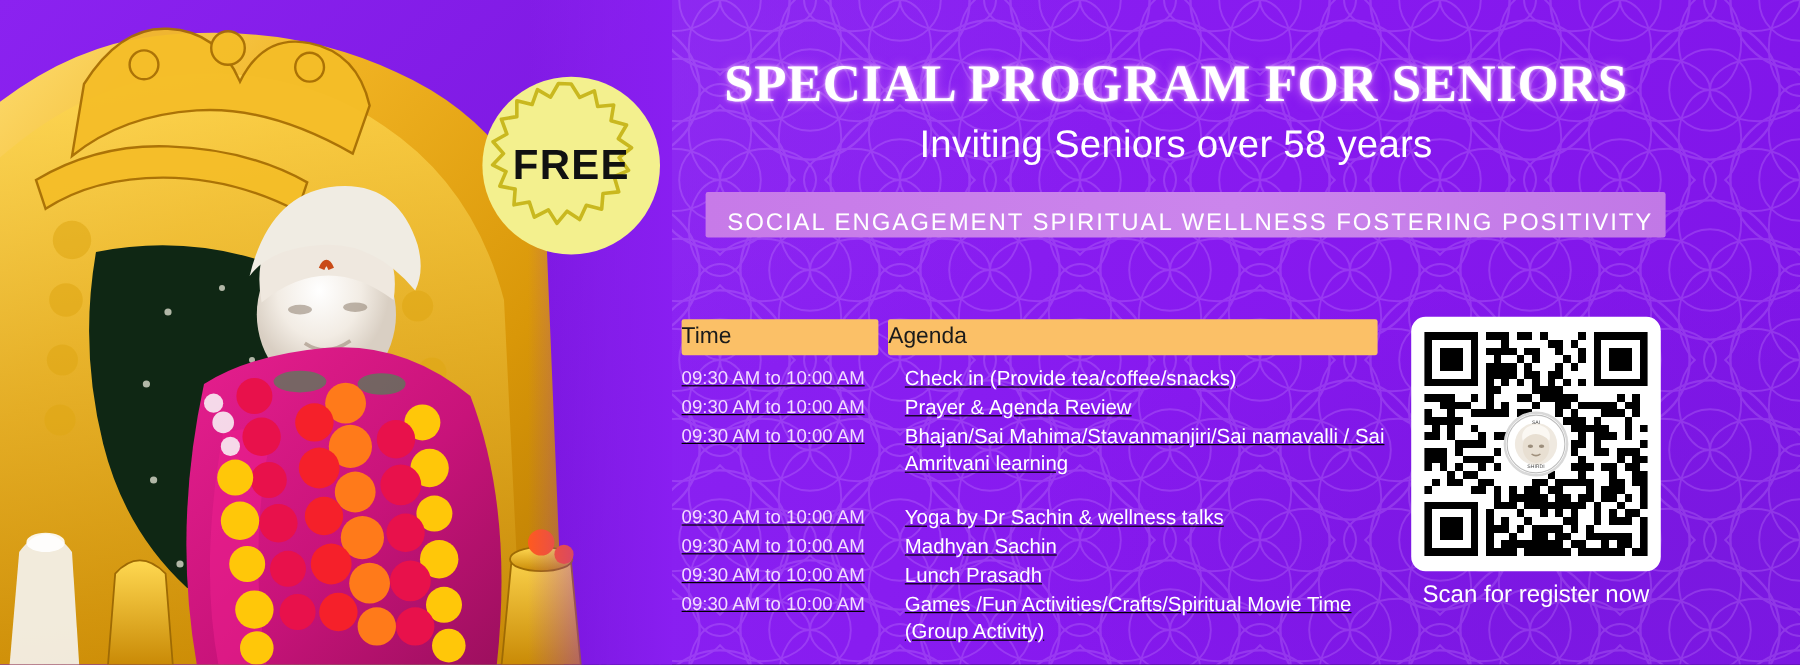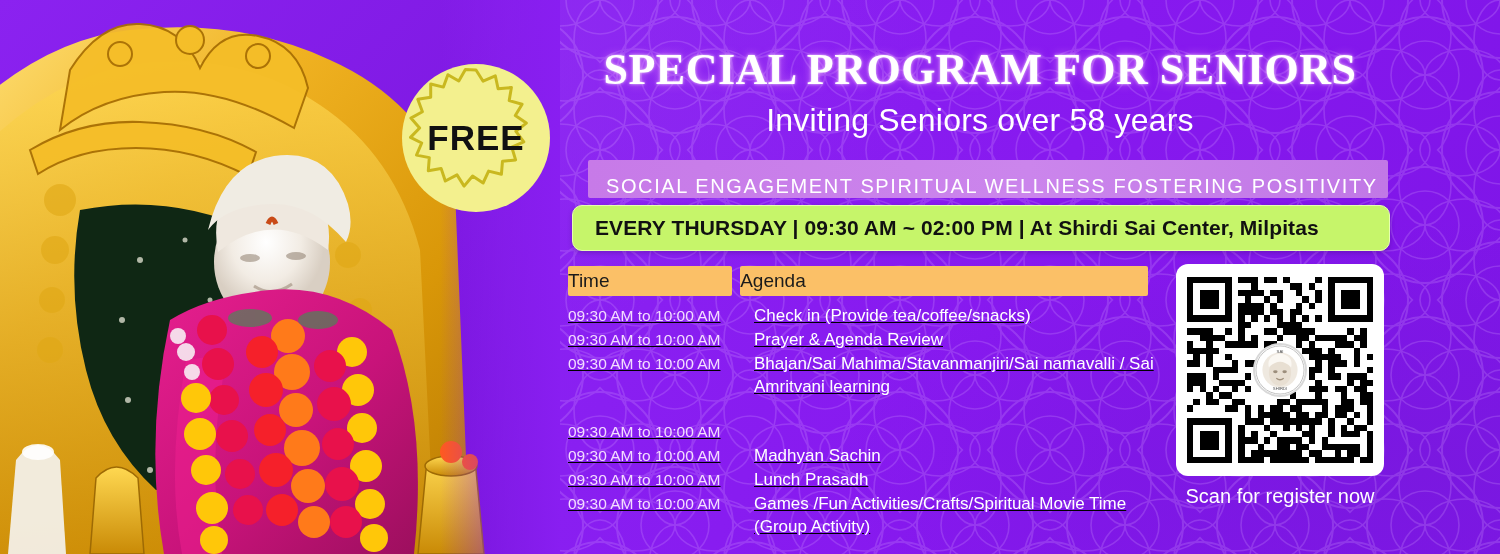--- a/index.html
+++ b/index.html
@@ -365,23 +365,20 @@
 
   <div class="content">
 
     <div class="title">SPECIAL PROGRAM FOR SENIORS</div>
     <div class="subtitle">Inviting Seniors over 58 years</div>
 
     <div class="tagline">
       <span>SOCIAL ENGAGEMENT SPIRITUAL WELLNESS FOSTERING POSITIVITY</span>
     </div>
 
-    <div class="whenbar">
-      <span>EVERY THURSDAY |  09:30 AM ~ 02:00 PM  |  At Shirdi Sai Center, Milpitas</span>
-    </div>
 
     <div class="tbl-head">
       <div class="th th-time">Time</div>
       <div class="th th-agenda">Agenda</div>
     </div>
 
     <div class="rows" id="agenda-rows">
         <div class="arow">
           <div class="cell-time">09:30 AM to 10:00 AM</div>
           <div class="cell-agenda">Check in (Provide tea/coffee/snacks)</div>
@@ -389,20 +386,21 @@
         <div class="arow">
           <div class="cell-time">09:30 AM to 10:00 AM</div>
           <div class="cell-agenda">Prayer &amp; Agenda Review</div>
         </div>
         <div class="arow gap">
           <div class="cell-time">09:30 AM to 10:00 AM</div>
           <div class="cell-agenda">Bhajan/Sai Mahima/Stavanmanjiri/Sai namavalli / Sai Amritvani learning</div>
         </div>
         <div class="arow">
           <div class="cell-time">09:30 AM to 10:00 AM</div>
+          <div class="cell-agenda">Yoga by Dr Sachin &amp; wellness talks</div>
         </div>
         <div class="arow">
           <div class="cell-time">09:30 AM to 10:00 AM</div>
           <div class="cell-agenda">Madhyan Sachin</div>
         </div>
         <div class="arow">
           <div class="cell-time">09:30 AM to 10:00 AM</div>
           <div class="cell-agenda">Lunch Prasadh</div>
         </div>
         <div class="arow">

